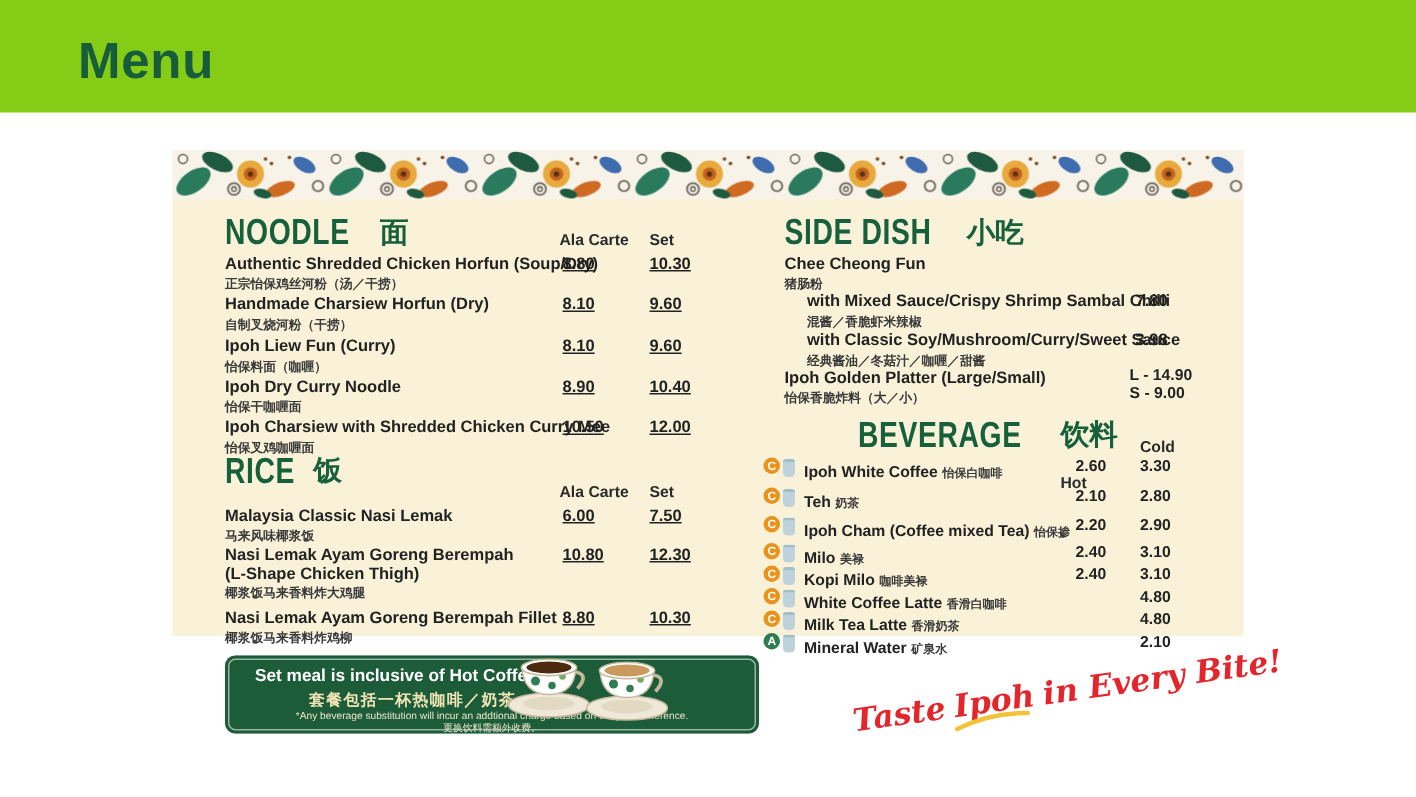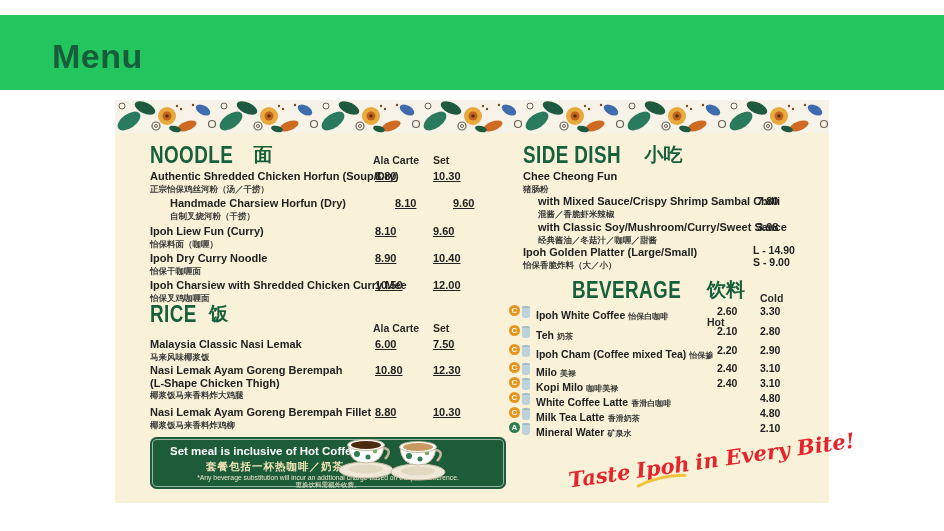--- a/index.html
+++ b/index.html
@@ -1,27 +1,27 @@
 <!DOCTYPE html>
 <html><head>
 <meta charset="utf-8">
 <style>
   html,body{margin:0;padding:0;}
   body{
     width:944px;height:531px;position:relative;background:#ffffff;
     font-family:"Liberation Sans", sans-serif;overflow:hidden;
   }
   
-  .top-band{position:absolute;left:0;top:0;width:944px;height:75px;background:#22c55e;margin-top:15px;}
+  .top-band{position:absolute;left:0;top:0;width:944px;height:75px;background:#84cc16;}
   .page-title{
     position:absolute;left:52px;top:22px;font-size:34px;font-weight:600;
     color:#175D3B;letter-spacing:.5px;
   }
   
-  .card{position:absolute;left:115px;top:100px;width:714px;height:403px;background:#FAF2D8;}
+  .card{position:absolute;left:115px;top:100px;width:714px;height:324px;background:#FAF2D8;}
   .batik{position:absolute;left:0;top:0;width:714px;height:33px;display:block;}
   
   .sec-header{position:absolute;color:#17603C;white-space:nowrap;}
   .sec-en{
     display:inline-block;font-weight:800;font-size:23px;letter-spacing:.5px;
     transform:scaleX(.82) scaleY(1.05);transform-origin:left bottom;
   }
   .sec-zh{display:inline-block;font-weight:800;font-size:19px;margin-left:2px;vertical-align:2px;}
   .col-label{position:absolute;font-size:10.5px;font-weight:600;color:#2b2b2b;}
   
@@ -110,21 +110,21 @@
   </div>
   <div class="col-label" style="left:258px;top:54px;">Ala Carte</div>
   <div class="col-label" style="left:318px;top:54px;">Set</div>
 
   <div class="menu-row" style="top:70px;">
     <div class="item-name">Authentic Shredded Chicken Horfun (Soup/Dry)</div>
     <div class="item-zh">正宗怡保鸡丝河粉（汤／干捞）</div>
     <div class="price p-ala">8.80</div>
     <div class="price p-set">10.30</div>
   </div>
-  <div class="menu-row" style="top:97px;margin-left:20px;">
+  <div class="menu-row" style="top:97px;">
     <div class="item-name">Handmade Charsiew Horfun (Dry)</div>
     <div class="item-zh">自制叉烧河粉（干捞）</div>
     <div class="price p-ala">8.10</div>
     <div class="price p-set">9.60</div>
   </div>
   <div class="menu-row" style="top:125px;">
     <div class="item-name">Ipoh Liew Fun (Curry)</div>
     <div class="item-zh">怡保料面（咖喱）</div>
     <div class="price p-ala">8.10</div>
     <div class="price p-set">9.60</div>

